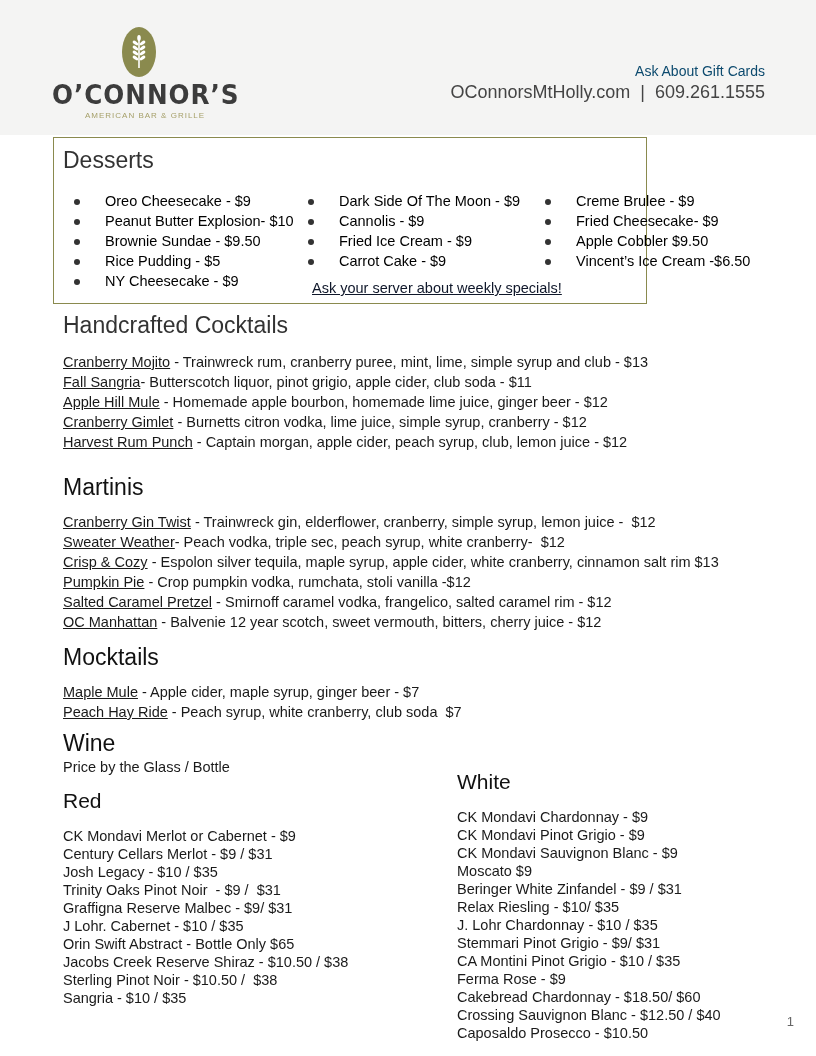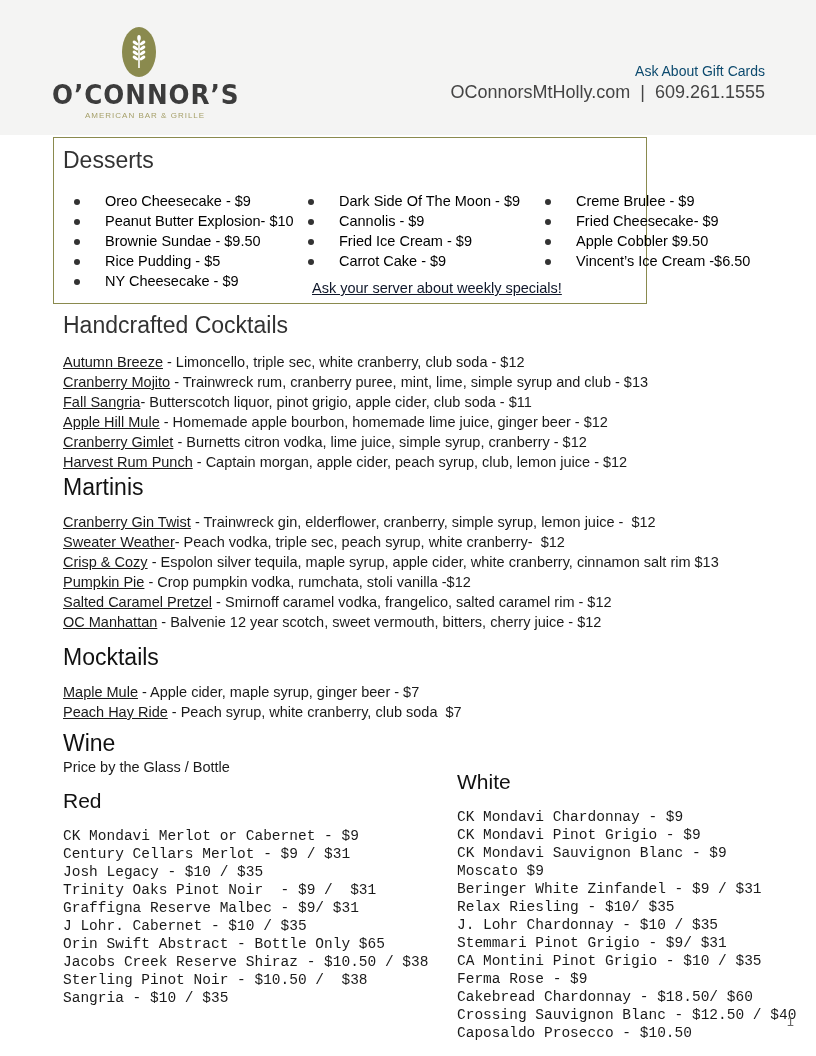--- a/index.html
+++ b/index.html
@@ -81,21 +81,21 @@
     .item-list li {
       font-size: 14.5px; line-height: 20px; color: #1a1a1a; white-space: pre;
     }
     .item-name { text-decoration: underline; }
 
     .wine-sub {
       position: absolute; left: 63px; top: 759px;
       font-size: 14.5px; color: #1a1a1a;
     }
     .wine-col-title { position: absolute; font-size: 21px; color: #111111; }
-    .wine-list { position: absolute; list-style: none; font-family: Liberation Mono, monospace; }
+    .wine-list { position: absolute; list-style: none; }
     .wine-list li { font-size: 14.5px; line-height: 18px; color: #1a1a1a; white-space: pre; }
 
     .page-num {
       position: absolute; right: 22px; top: 1014px;
       font-size: 13px; color: #666666;
     }
   </style>
 </head>
 <body>
 
@@ -143,21 +143,20 @@
       <li>Creme Brulee - $9</li>
       <li>Fried Cheesecake- $9</li>
       <li>Apple Cobbler $9.50</li>
       <li>Vincent’s Ice Cream -$6.50</li>
     </ul>
     <div class="specials">Ask your server about weekly specials!</div>
   </div>
 
   <div class="section-title cocktails-title" style="top:312px;">Handcrafted Cocktails</div>
   <ul class="item-list" style="top:352px;">
-    <li><span class="item-name">Autumn Breeze</span><span> - Limoncello, triple sec, white cranberry, club soda - $12</span></li>
     <li><span class="item-name">Cranberry Mojito</span><span> - Trainwreck rum, cranberry puree, mint, lime, simple syrup and club - $13</span></li>
     <li><span class="item-name">Fall Sangria</span><span>- Butterscotch liquor, pinot grigio, apple cider, club soda - $11</span></li>
     <li><span class="item-name">Apple Hill Mule</span><span> - Homemade apple bourbon, homemade lime juice, ginger beer - $12</span></li>
     <li><span class="item-name">Cranberry Gimlet</span><span> - Burnetts citron vodka, lime juice, simple syrup, cranberry - $12</span></li>
     <li><span class="item-name">Harvest Rum Punch</span><span> - Captain morgan, apple cider, peach syrup, club, lemon juice - $12</span></li>
   </ul>
 
   <div class="section-title" style="top:474px;">Martinis</div>
   <ul class="item-list" style="top:512px;">
     <li><span class="item-name">Cranberry Gin Twist</span><span> - Trainwreck gin, elderflower, cranberry, simple syrup, lemon juice -  $12</span></li>

